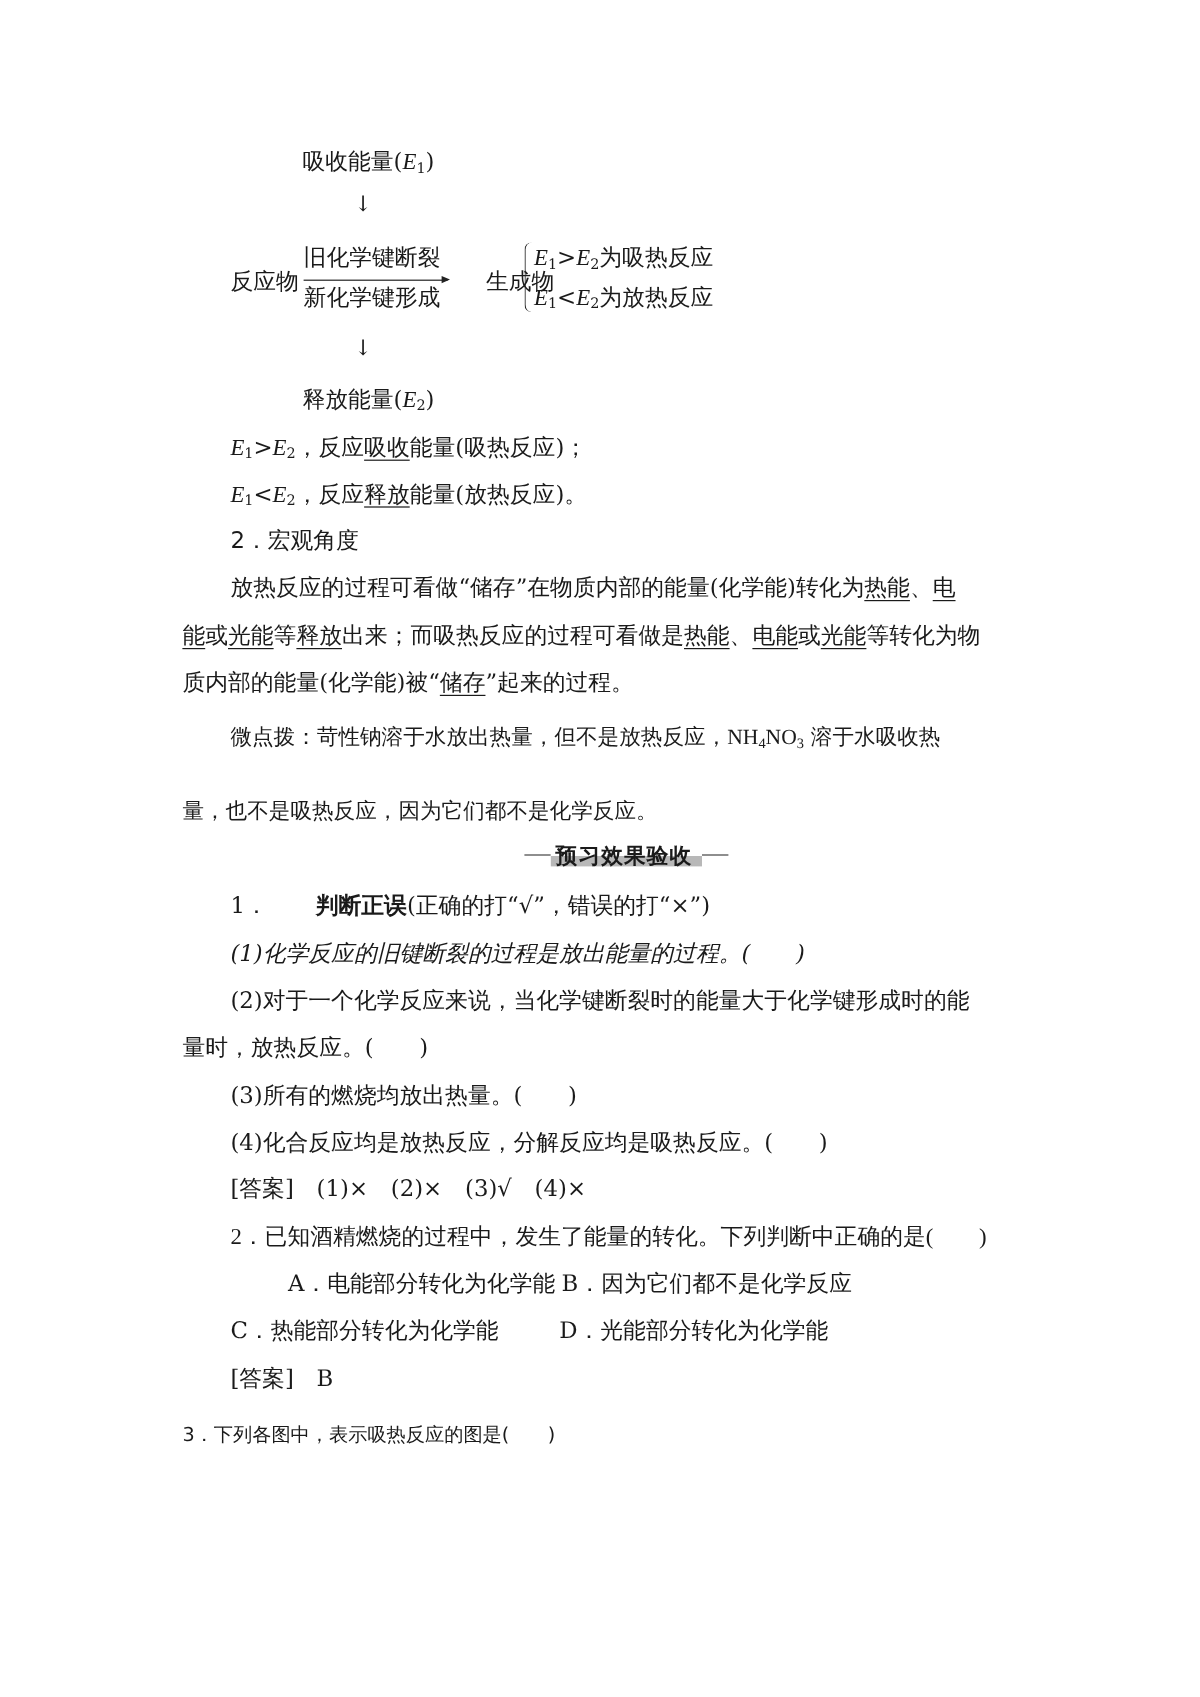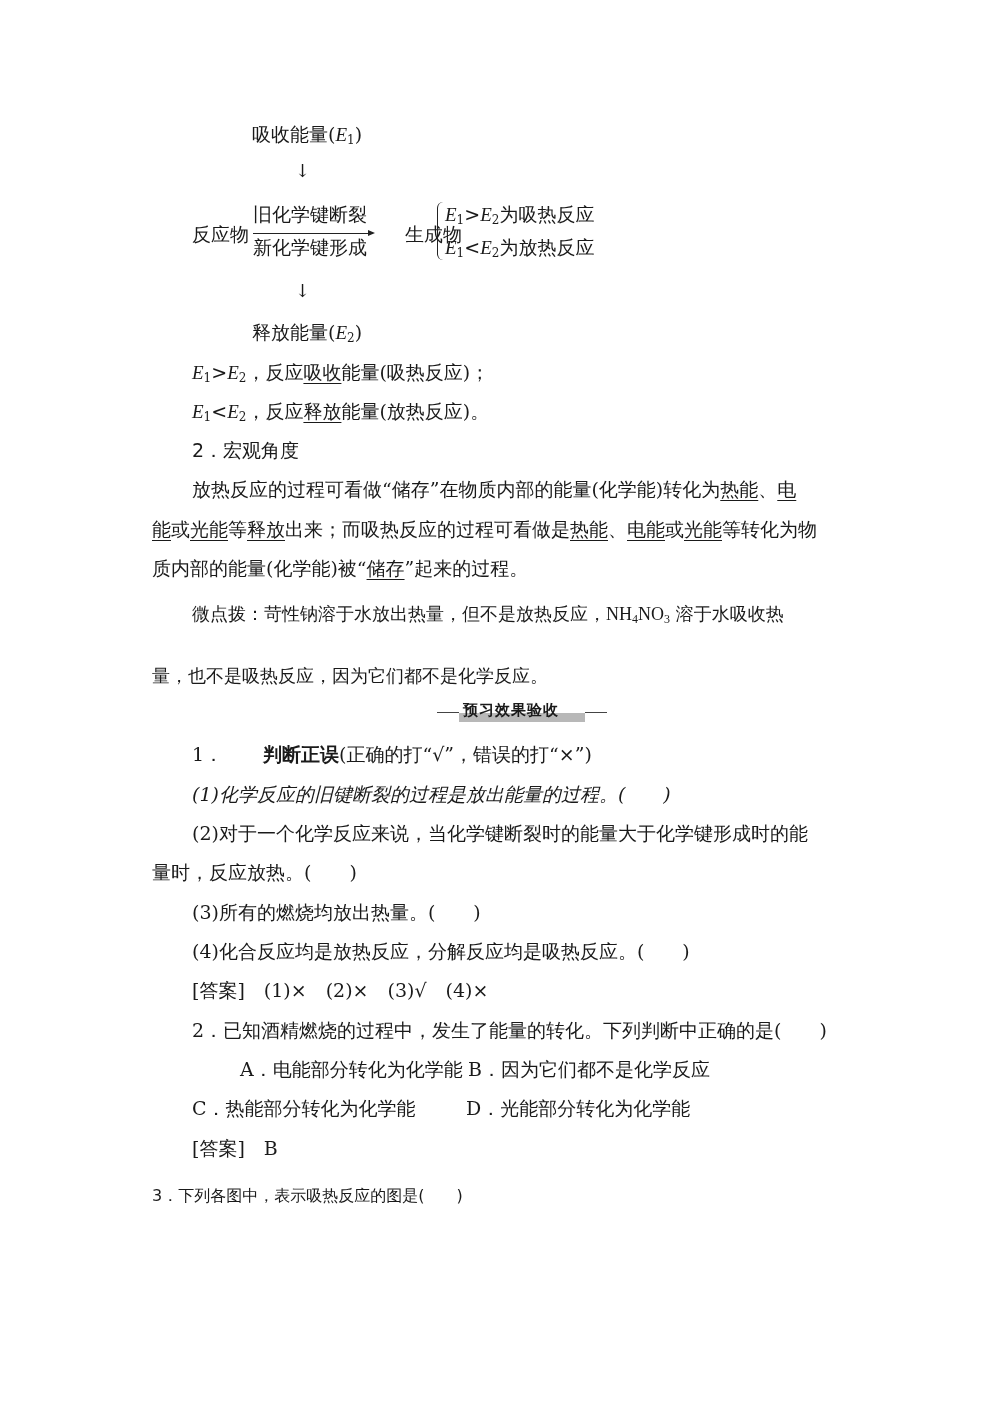--- a/index.html
+++ b/index.html
@@ -30,21 +30,21 @@
       position: absolute; left: 437px; top: 702px; width: 170px; height: 22px;
     }
     .section-banner .line {
       position: absolute; top: 10px; height: 0; border-top: 1.5px solid #444;
     }
     .section-banner .box {
       position: absolute; top: 0; left: 22px; width: 126px; height: 20px;
       background: linear-gradient(#ffffff 55%, #b8b8b8 55%);
     }
     .section-banner .txt {
-      position: absolute; left: 26px; top: -1px; font-size: 15px; font-weight: bold; letter-spacing: 1px;
+      position: absolute; left: 26px; top: -1px; font-size: 18px; font-weight: bold; letter-spacing: 1px;
     }
   </style>
 </head>
 <body>
 
 <div class="abs" style="left:252px; top:122px;">
   <span>吸收能量</span>(<span class="it">E</span><sub>1</sub>)
 </div>
 <div class="abs arrow-down" style="left:295px; top:160px;">↓</div>
 
@@ -94,25 +94,25 @@
   <div class="box"></div>
   <div class="txt sans">预习效果验收</div>
   <div class="line" style="left:148px; width:22px;"></div>
 </div>
 
 <div class="abs" style="left:192px; top:742px;">
   <span>1．</span><span class="sans bold">判断正误</span><span>(正确的打“√”，错误的打“×”)</span>
 </div>
 <div class="abs" style="left:192px; top:782px;font-style:italic;">(1)化学反应的旧键断裂的过程是放出能量的过程。(　　)</div>
 <div class="abs" style="left:192px; top:821px;">(2)对于一个化学反应来说，当化学键断裂时的能量大于化学键形成时的能</div>
-<div class="abs" style="left:152px; top:860px;">量时，反应放热。(　　)</div>
+<div class="abs" style="left:152px; top:860px;">量时，放热反应。(　　)</div>
 <div class="abs" style="left:192px; top:900px;">(3)所有的燃烧均放出热量。(　　)</div>
 <div class="abs" style="left:192px; top:939px;">(4)化合反应均是放热反应，分解反应均是吸热反应。(　　)</div>
 <div class="abs" style="left:192px; top:978px;">[答案]　(1)×　(2)×　(3)√　(4)×</div>
 
-<div class="abs" style="left:192px; top:1018px;">2．已知酒精燃烧的过程中，发生了能量的转化。下列判断中正确的是(　　)</div>
+<div class="abs" style="left:192px; top:1018px;font-family:Liberation Serif, serif;">2．已知酒精燃烧的过程中，发生了能量的转化。下列判断中正确的是(　　)</div>
 <div class="abs" style="left:192px; top:1057px;margin-left:48px;">A．电能部分转化为化学能</div>
 <div class="abs" style="left:468px; top:1057px;">B．因为它们都不是化学反应</div>
 <div class="abs" style="left:192px; top:1096px;">C．热能部分转化为化学能</div>
 <div class="abs" style="left:466px; top:1096px;">D．光能部分转化为化学能</div>
 <div class="abs" style="left:192px; top:1136px;">[答案]　B</div>
 
 <div class="abs sans" style="left:152px; top:1186px; font-size:16px;">3．下列各图中，表示吸热反应的图是(　　)</div>
 
 </body></html>

